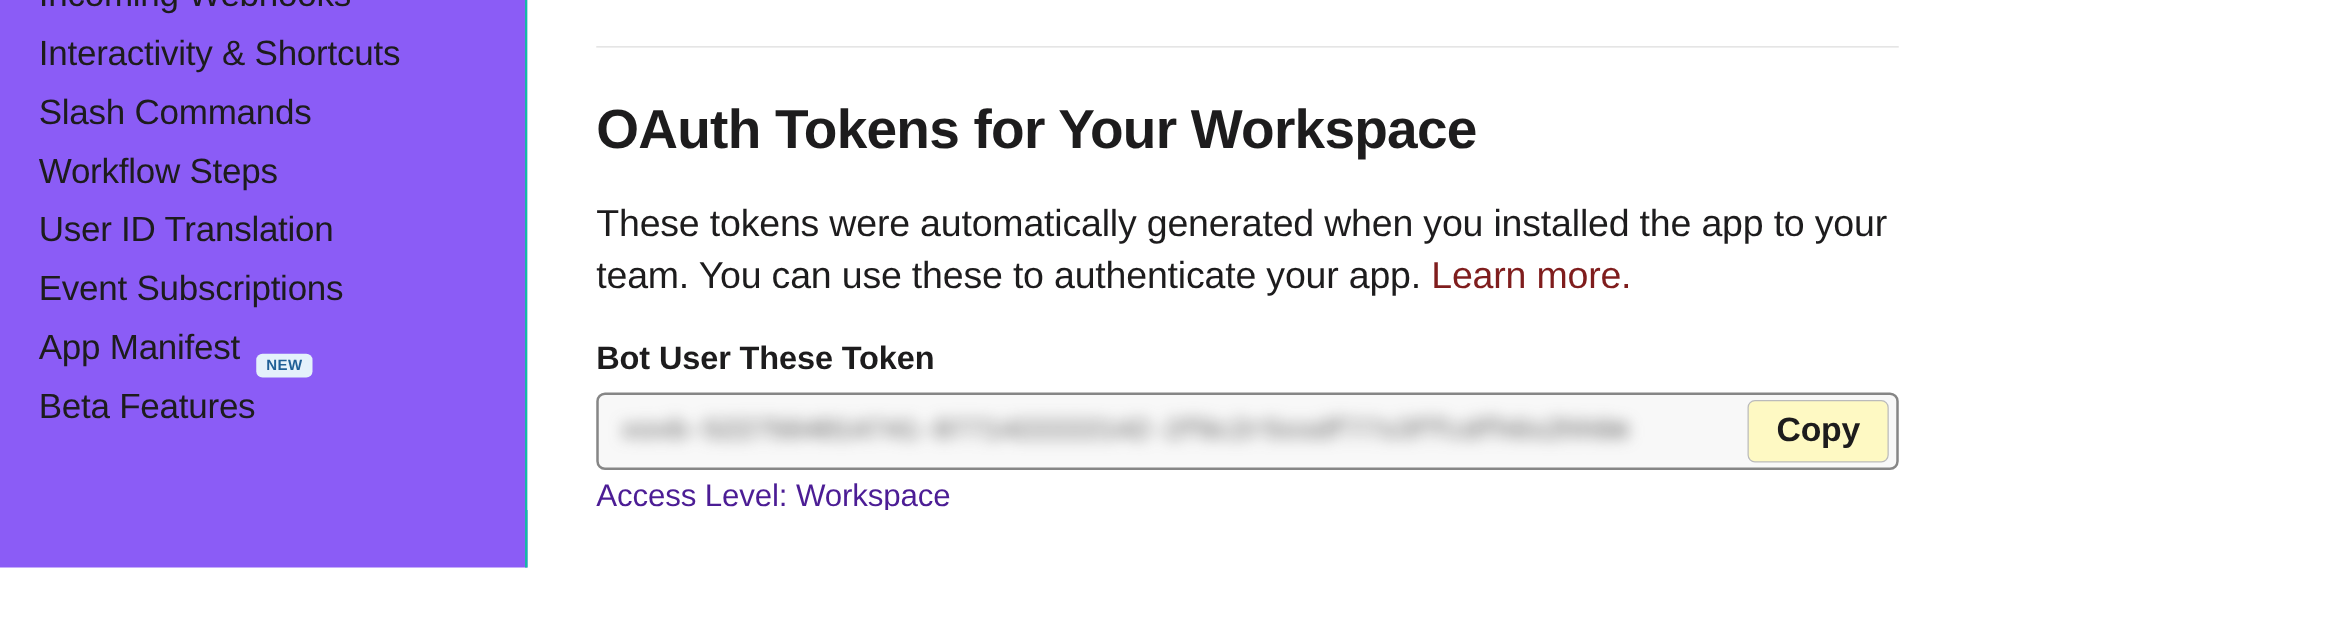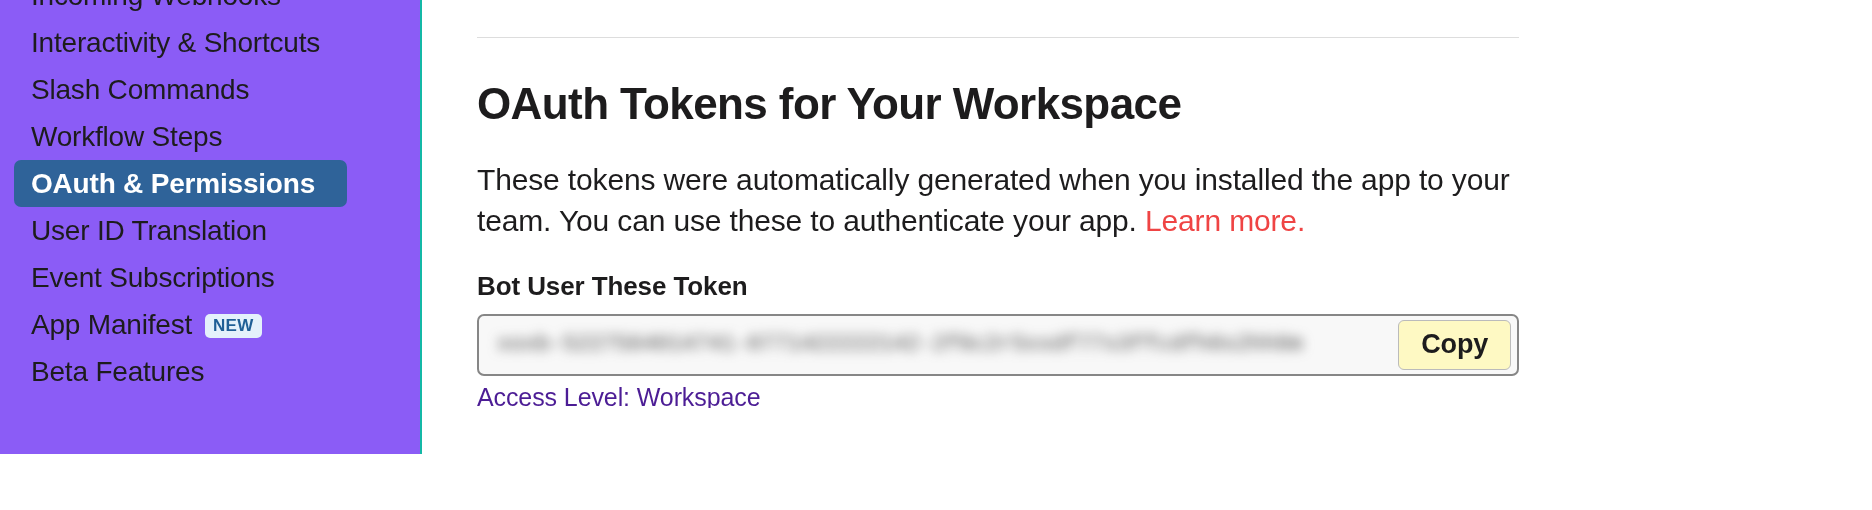--- a/index.html
+++ b/index.html
@@ -61,26 +61,26 @@
     color: #ffffff;
     font-weight: 700;
   }
   .badge-new {
     display: inline-block;
     margin-left: 13px;
     padding: 3px 8px 4px 8px;
     background: #e4f1fb;
     border-radius: 5px;
     color: #1f5f96;
-    font-size: 17px;
+    font-size: 12px;
     font-weight: 700;
     letter-spacing: 0.3px;
     line-height: 1;
     position: relative;
-    top: 1px;
+    top: 15px;
   }
 
   
   .main {
     flex: 1 1 auto;
     position: relative;
     background: #ffffff;
     height: 408px;
     overflow: hidden;
   }
@@ -116,21 +116,21 @@
     top: 160px;
     width: 1060px;
     margin: 0;
     font-size: 30px;
     font-weight: 400;
     color: #1d1c1d;
     line-height: 1.36;
     letter-spacing: -0.15px;
   }
   .section-desc a {
-    color: #ef4444;
+    color: #7f1d1d;
     text-decoration: none;
   }
   .field-label {
     position: absolute;
     left: 0;
     top: 273px;
     font-size: 26px;
     font-weight: 700;
     color: #1d1c1d;
     line-height: 1;
@@ -205,23 +205,20 @@
       </div>
 
       <div class="nav-item">
         <span class="nav-label">Slash Commands</span>
       </div>
 
       <div class="nav-item">
         <span class="nav-label">Workflow Steps</span>
       </div>
 
-      <div class="nav-item active">
-        <span class="nav-label">OAuth &amp; Permissions</span>
-      </div>
 
       <div class="nav-item">
         <span class="nav-label">User ID Translation</span>
       </div>
 
       <div class="nav-item">
         <span class="nav-label">Event Subscriptions</span>
       </div>
 
       <div class="nav-item">

